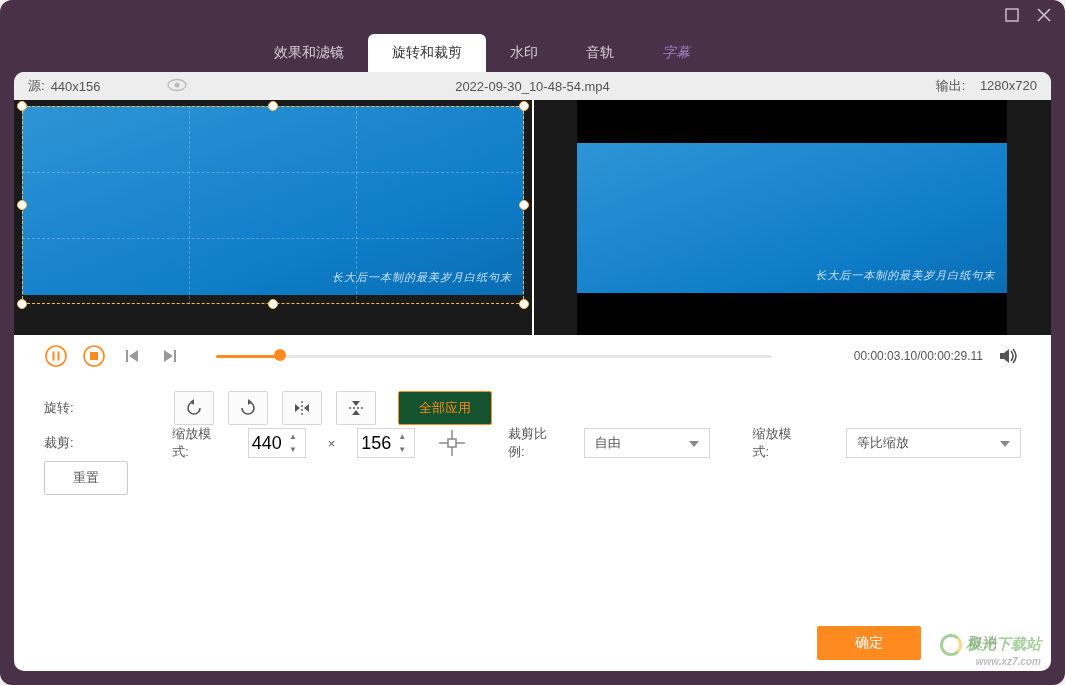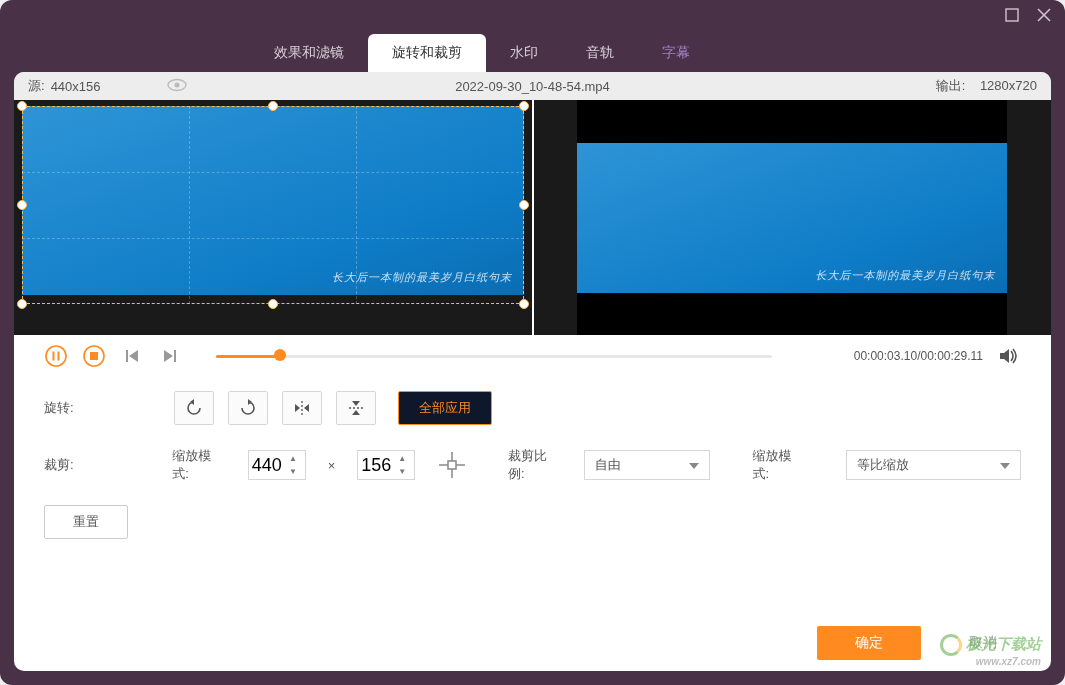--- a/index.html
+++ b/index.html
@@ -36,21 +36,21 @@
   padding: 10px 24px 10px 24px;
   font-size: 14px;
   color: #d9cfd7;
   cursor: pointer;
   border-radius: 6px 6px 0 0;
 }
 .tab.active {
   background: #fff;
   color: #333;
 }
-.tab.highlight { color: #a77fc6; }
+.tab.highlight { color: #a77fc6; font-style: italic; }
 
 .content {
   flex: 1;
   background: #fff;
   margin: 0 14px 14px 14px;
   border-radius: 10px;
   display: flex;
   flex-direction: column;
   overflow: hidden;
 }
@@ -155,39 +155,38 @@
 .slider-wrap { flex:1; position:relative; height:6px; margin: 0 20px; }
 .slider-track { position:absolute; left:0; right:0; top:2px; height:3px; background:#e7e7e7; border-radius:2px; }
 .slider-fill { position:absolute; left:0; top:2px; height:3px; background:#ff8a1f; border-radius:2px; width:11%; }
 .slider-thumb { position:absolute; top:-4px; width:12px; height:12px; background:#ff8a1f; border-radius:50%; left:10.5%; }
 .time-text { font-size:12px; color:#555;padding-left:48px; }
 
 .settings {
   padding: 14px 30px;
   display: flex;
   flex-direction: column;
-  gap: 22px;
   font-size: 13px;
   color: #555;
 }
 .row { display:flex; align-items:center; gap: 22px; }
 .label { width: 48px; }
 .sq-btn {
   width: 40px; height: 34px;
   border: 1px solid #d6d6d6;
   background: #fbfbfb;
   display:flex; align-items:center; justify-content:center;
   cursor:pointer;
   border-radius: 2px;
 }
 .outlined-btn {
   padding: 7px 20px;
   border: 1px solid #ff8a1f;
   color: #ff8a1f;
-  background: #0f172a;
+  background: #14532d;
   border-radius: 2px;
   cursor:pointer;
   font-size:13px;
 }
 .plain-btn {
   padding: 7px 28px;
   border: 1px solid #ccc;
   background: #fff;
   border-radius: 2px;
   cursor:pointer;

